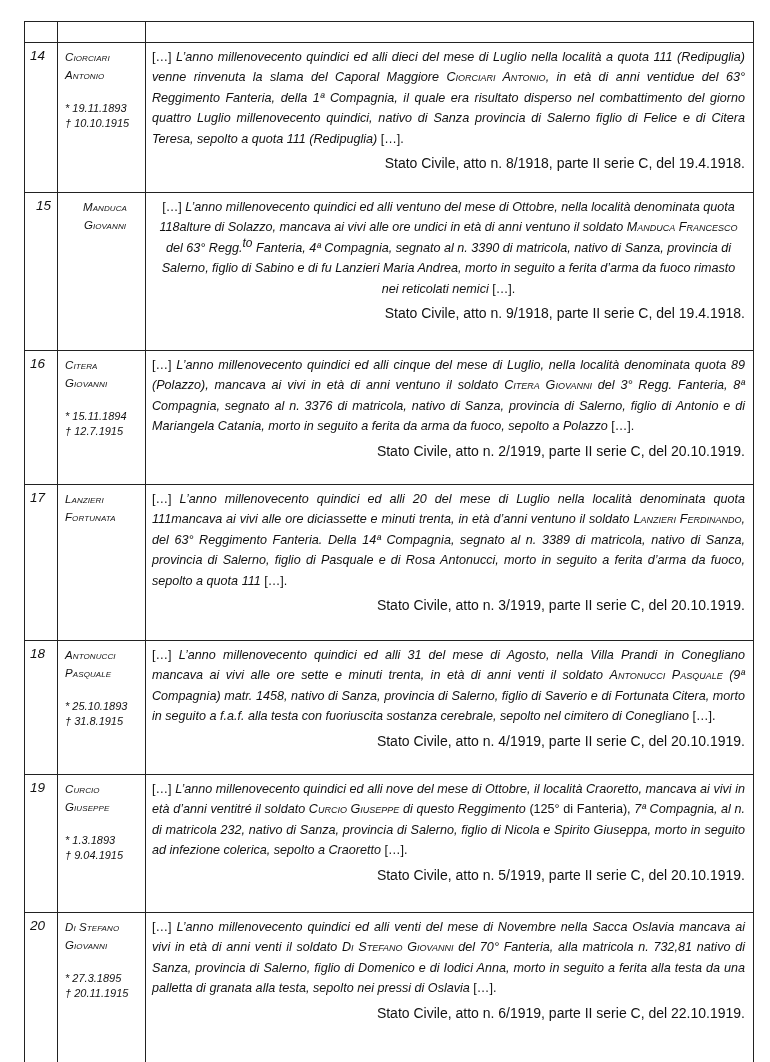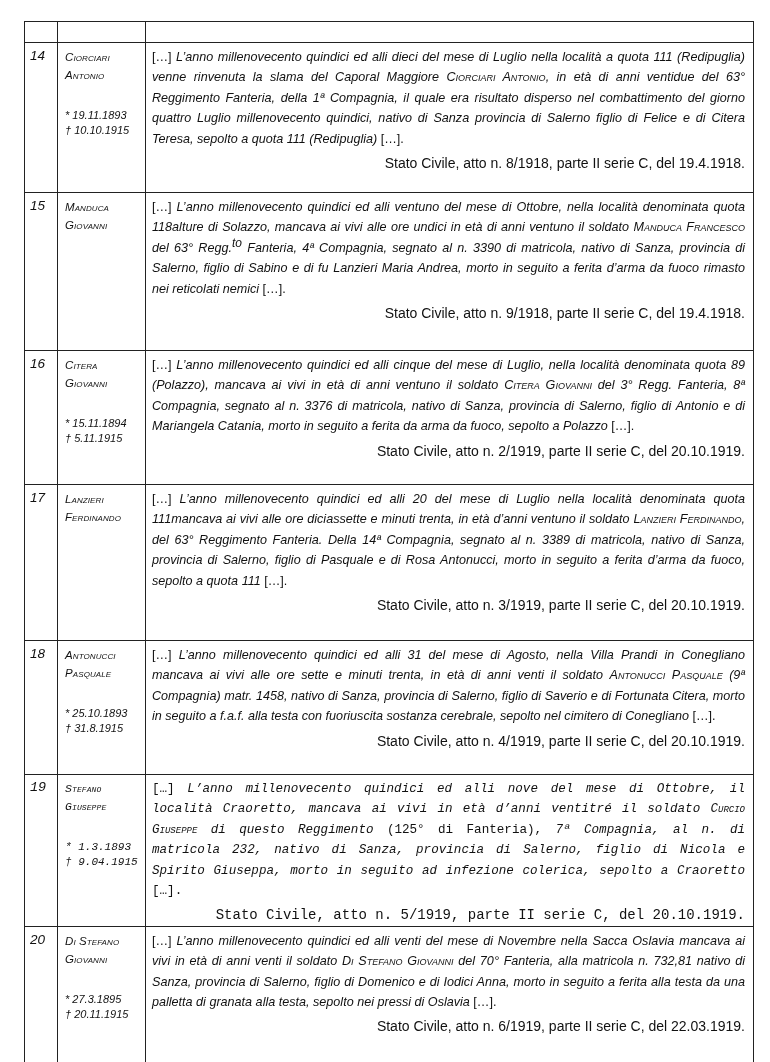--- a/index.html
+++ b/index.html
@@ -12,33 +12,33 @@
   table.register td {
     border: 1.5px solid #222; vertical-align: top; padding: 0;
   }
   col.c-num { width: 33px; }
   col.c-name { width: 88px; }
   col.c-text { width: auto; }
   tr.header-row td { height: 20px; }
   td.num { font-style: italic; font-size: 13.5px; padding: 5px 0 0 5px !important; }
   td.name { font-size: 11.5px; font-style: italic; padding: 5px 0 0 7px !important; line-height: 18px; }
   .name-line { display: block; font-variant: small-caps; letter-spacing: 0.1px; }
-  .dates { display: block; margin-top: 24px; font-size: 11px; line-height: 15px; }
+  .dates { display: block; margin-top: 17px; font-size: 11px; line-height: 15px; }
   td.text { padding: 4px 8px 0 6px !important; font-size: 12.6px; line-height: 20.4px; text-align: justify; }
   .seg-i { font-style: italic; }
   .seg-n { font-style: normal; }
   .seg-sc { font-variant: small-caps; font-style: italic; }
   .seg-sup { font-style: italic; font-size: 12px; vertical-align: super; line-height: 0; }
   .citation { display: block; text-align: right; font-size: 14px; font-style: normal; margin-top: 4px; }
   tr.r14 td { height: 144px; }
-  tr.r15 td { height: 152px; }
+  tr.r15 td { height: 152px; text-align: center; }
   tr.r16 td { height: 128px; }
   tr.r17 td { height: 150px; margin-left: 36px; }
   tr.r18 td { height: 128px; }
-  tr.r19 td { height: 132px; font-family: Liberation Mono, monospace; }
+  tr.r19 td { height: 132px; }
   tr.r20 td { height: 162px; }
 </style>
 </head>
 <body>
 
 <table class="register">
   <colgroup>
     <col class="c-num">
       <col class="c-name">
       <col class="c-text">
@@ -79,34 +79,34 @@
     </td>
   </tr>
 
   <tr class="r16">
     <td class="num">16</td>
     <td class="name">
       <span class="name-line">Citera</span>
       <span class="name-line">Giovanni</span>
       <span class="dates">
         <span style="display:block">* 15.11.1894</span>
-        <span style="display:block">† 5.11.1915</span>
+        <span style="display:block">† 12.7.1915</span>
       </span>
     </td>
     <td class="text">
       <span><span class="seg-n">[…] </span><span class="seg-i">L’anno millenovecento quindici ed alli cinque del mese di Luglio, nella località denominata quota 89 (Polazzo), mancava ai vivi in età di anni ventuno il soldato </span><span class="seg-sc">Citera Giovanni</span><span class="seg-i"> del 3° Regg. Fanteria, 8ª Compagnia, segnato al n. 3376 di matricola, nativo di Sanza, provincia di Salerno, figlio di Antonio e di Mariangela Catania, morto in seguito a ferita da arma da fuoco, sepolto a Polazzo </span><span class="seg-n">[…].</span></span>
       <span class="citation">Stato Civile, atto n. 2/1919, parte II serie C, del 20.10.1919.</span>
     </td>
   </tr>
 
   <tr class="r17">
     <td class="num">17</td>
     <td class="name">
       <span class="name-line">Lanzieri</span>
-      <span class="name-line">Ferdinando</span>
+      <span class="name-line">Fortunata</span>
 
     </td>
     <td class="text">
       <span><span class="seg-n">[…] </span><span class="seg-i">L’anno millenovecento quindici ed alli 20 del mese di Luglio nella località denominata quota 111mancava ai vivi alle ore diciassette e minuti trenta, in età d’anni ventuno il soldato </span><span class="seg-sc">Lanzieri Ferdinando</span><span class="seg-i">, del 63° Reggimento Fanteria. Della 14ª Compagnia, segnato al n. 3389 di matricola, nativo di Sanza, provincia di Salerno, figlio di Pasquale e di Rosa Antonucci, morto in seguito a ferita d’arma da fuoco, sepolto a quota 111 </span><span class="seg-n">[…].</span></span>
       <span class="citation">Stato Civile, atto n. 3/1919, parte II serie C, del 20.10.1919.</span>
     </td>
   </tr>
 
   <tr class="r18">
     <td class="num">18</td>
@@ -120,21 +120,21 @@
     </td>
     <td class="text">
       <span><span class="seg-n">[…] </span><span class="seg-i">L’anno millenovecento quindici ed alli 31 del mese di Agosto, nella Villa Prandi in Conegliano mancava ai vivi alle ore sette e minuti trenta, in età di anni venti il soldato </span><span class="seg-sc">Antonucci Pasquale</span><span class="seg-i"> (9ª Compagnia) matr. 1458, nativo di Sanza, provincia di Salerno, figlio di Saverio e di Fortunata Citera, morto in seguito a f.a.f. alla testa con fuoriuscita sostanza cerebrale, sepolto nel cimitero di Conegliano </span><span class="seg-n">[…].</span></span>
       <span class="citation">Stato Civile, atto n. 4/1919, parte II serie C, del 20.10.1919.</span>
     </td>
   </tr>
 
   <tr class="r19">
     <td class="num">19</td>
     <td class="name">
-      <span class="name-line">Stefano</span>
+      <span class="name-line">Curcio</span>
       <span class="name-line">Giuseppe</span>
       <span class="dates">
         <span style="display:block">* 1.3.1893</span>
         <span style="display:block">† 9.04.1915</span>
       </span>
     </td>
     <td class="text">
       <span><span class="seg-n">[…] </span><span class="seg-i">L’anno millenovecento quindici ed alli nove del mese di Ottobre, il località Craoretto, mancava ai vivi in età d’anni ventitré il soldato </span><span class="seg-sc">Curcio Giuseppe</span><span class="seg-i"> di questo Reggimento </span><span class="seg-n">(125° di Fanteria), </span><span class="seg-i">7ª Compagnia, al n. di matricola 232, nativo di Sanza, provincia di Salerno, figlio di Nicola e Spirito Giuseppa, morto in seguito ad infezione colerica, sepolto a Craoretto </span><span class="seg-n">[…].</span></span>
       <span class="citation">Stato Civile, atto n. 5/1919, parte II serie C, del 20.10.1919.</span>
     </td>
@@ -145,17 +145,17 @@
     <td class="name">
       <span class="name-line">Di Stefano</span>
       <span class="name-line">Giovanni</span>
       <span class="dates">
         <span style="display:block">* 27.3.1895</span>
         <span style="display:block">† 20.11.1915</span>
       </span>
     </td>
     <td class="text">
       <span><span class="seg-n">[…] </span><span class="seg-i">L’anno millenovecento quindici ed alli venti del mese di Novembre nella Sacca Oslavia mancava ai vivi in età di anni venti il soldato </span><span class="seg-sc">Di Stefano Giovanni</span><span class="seg-i"> del 70° Fanteria, alla matricola n. 732,81 nativo di Sanza, provincia di Salerno, figlio di Domenico e di Iodici Anna, morto in seguito a ferita alla testa da una palletta di granata alla testa, sepolto nei pressi di Oslavia </span><span class="seg-n">[…].</span></span>
-      <span class="citation">Stato Civile, atto n. 6/1919, parte II serie C, del 22.03.1919.</span>
+      <span class="citation">Stato Civile, atto n. 6/1919, parte II serie C, del 22.10.1919.</span>
     </td>
   </tr>
 </tbody>
 </table>
 
 </body></html>

